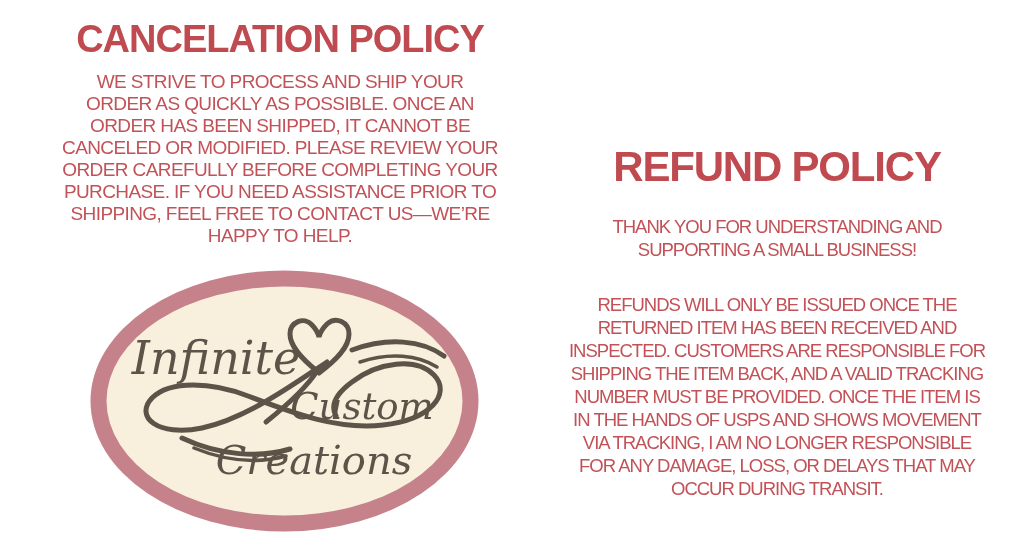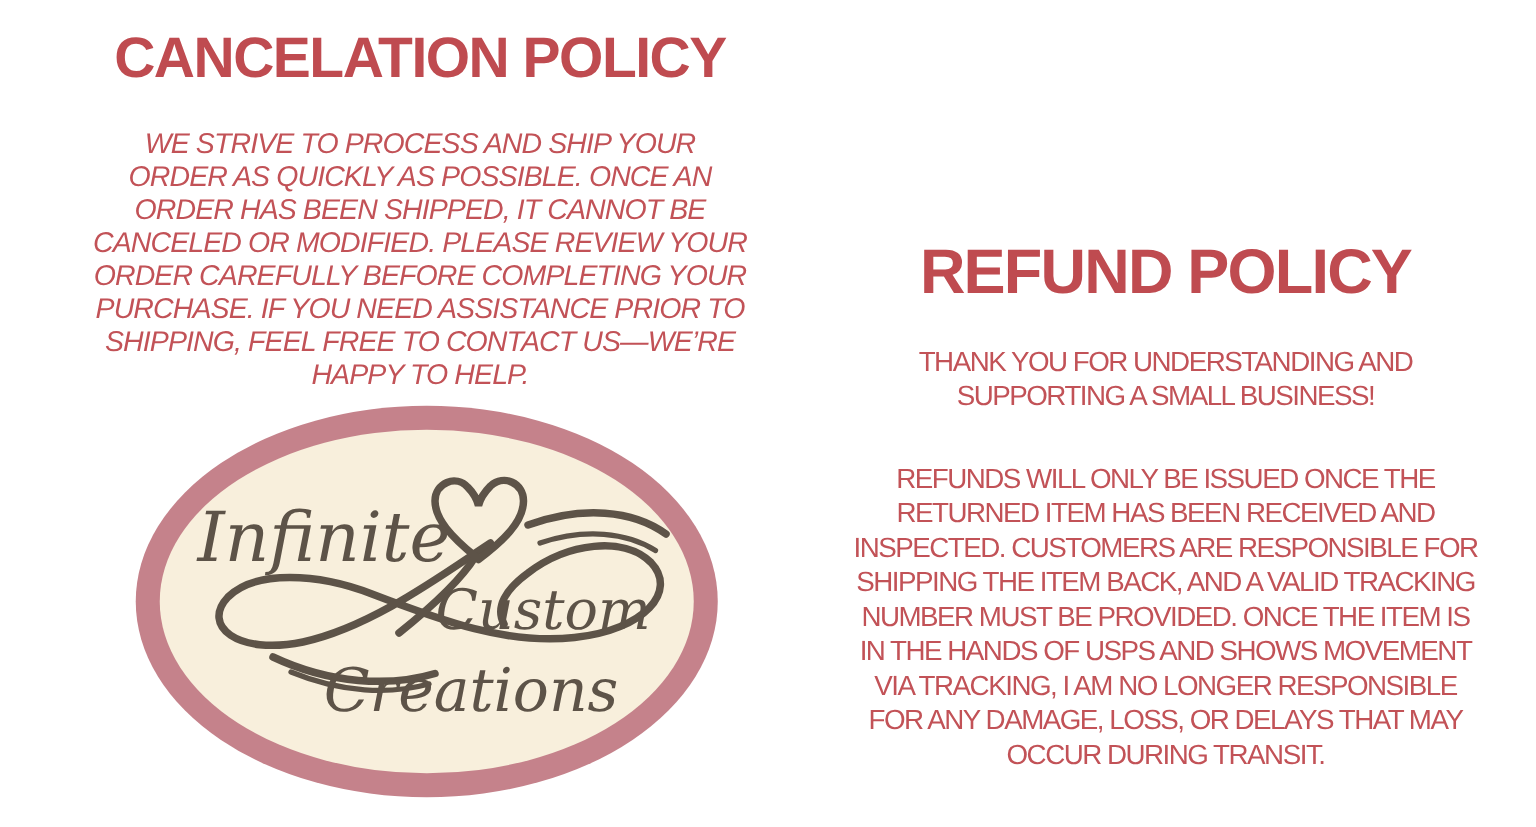--- a/index.html
+++ b/index.html
@@ -15,41 +15,40 @@
   body {
     width: 1024px;
     height: 551px;
     position: relative;
     overflow: hidden;
     background: var(--page-bg);
     font-family: "Liberation Sans", sans-serif;
   }
   .col { position: absolute; text-align: center; }
   .left-col  { left: 30px;  top: 16px;  width: 500px; }
-  .right-col { left: 534px; top: 156px; width: 486px; }
+  .right-col { left: 534px; top: 142px; width: 486px; }
 
   .policy-title {
     margin: 0;
     color: var(--heading-red);
     font-weight: 700;
   }
   .left-col .policy-title  { font-size: 38px; line-height: 46px; letter-spacing: -1px; }
   .right-col .policy-title { font-size: 42px; line-height: 50px; letter-spacing: -1.2px; }
 
   .policy-text {
     margin: 0;
     color: var(--body-red);
     white-space: pre-line;
   }
   .left-col .policy-text {
-    margin-top: 24px;
+    margin-top: 9px;
     font-size: 19px;
     line-height: 22px;
     letter-spacing: -0.6px;
-    font-style: italic;
   }
   .right-col .policy-text {
     margin-top: 32px;
     font-size: 18.5px;
     line-height: 23px;
     letter-spacing: -1px;
   }
   .right-col .closing { margin-top: 23px; }
 
   .logo {

